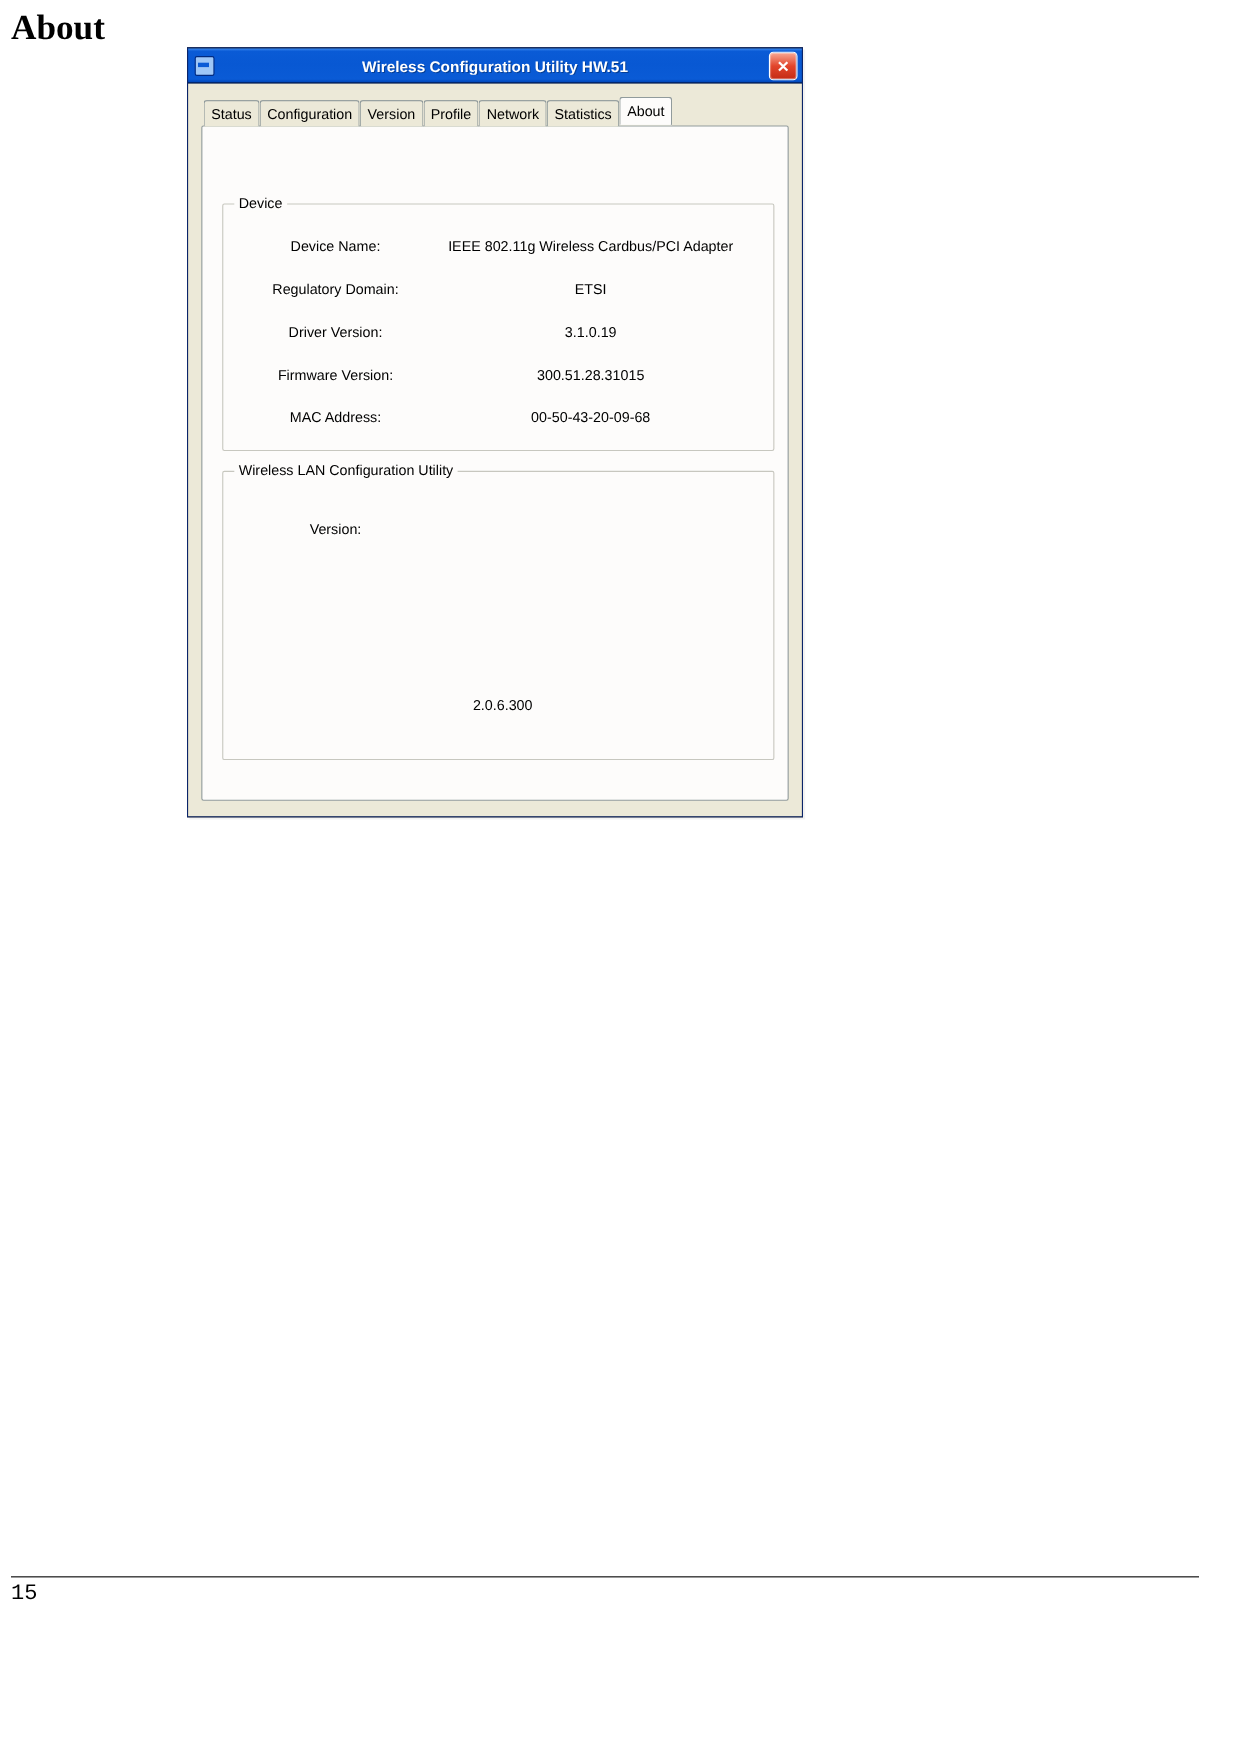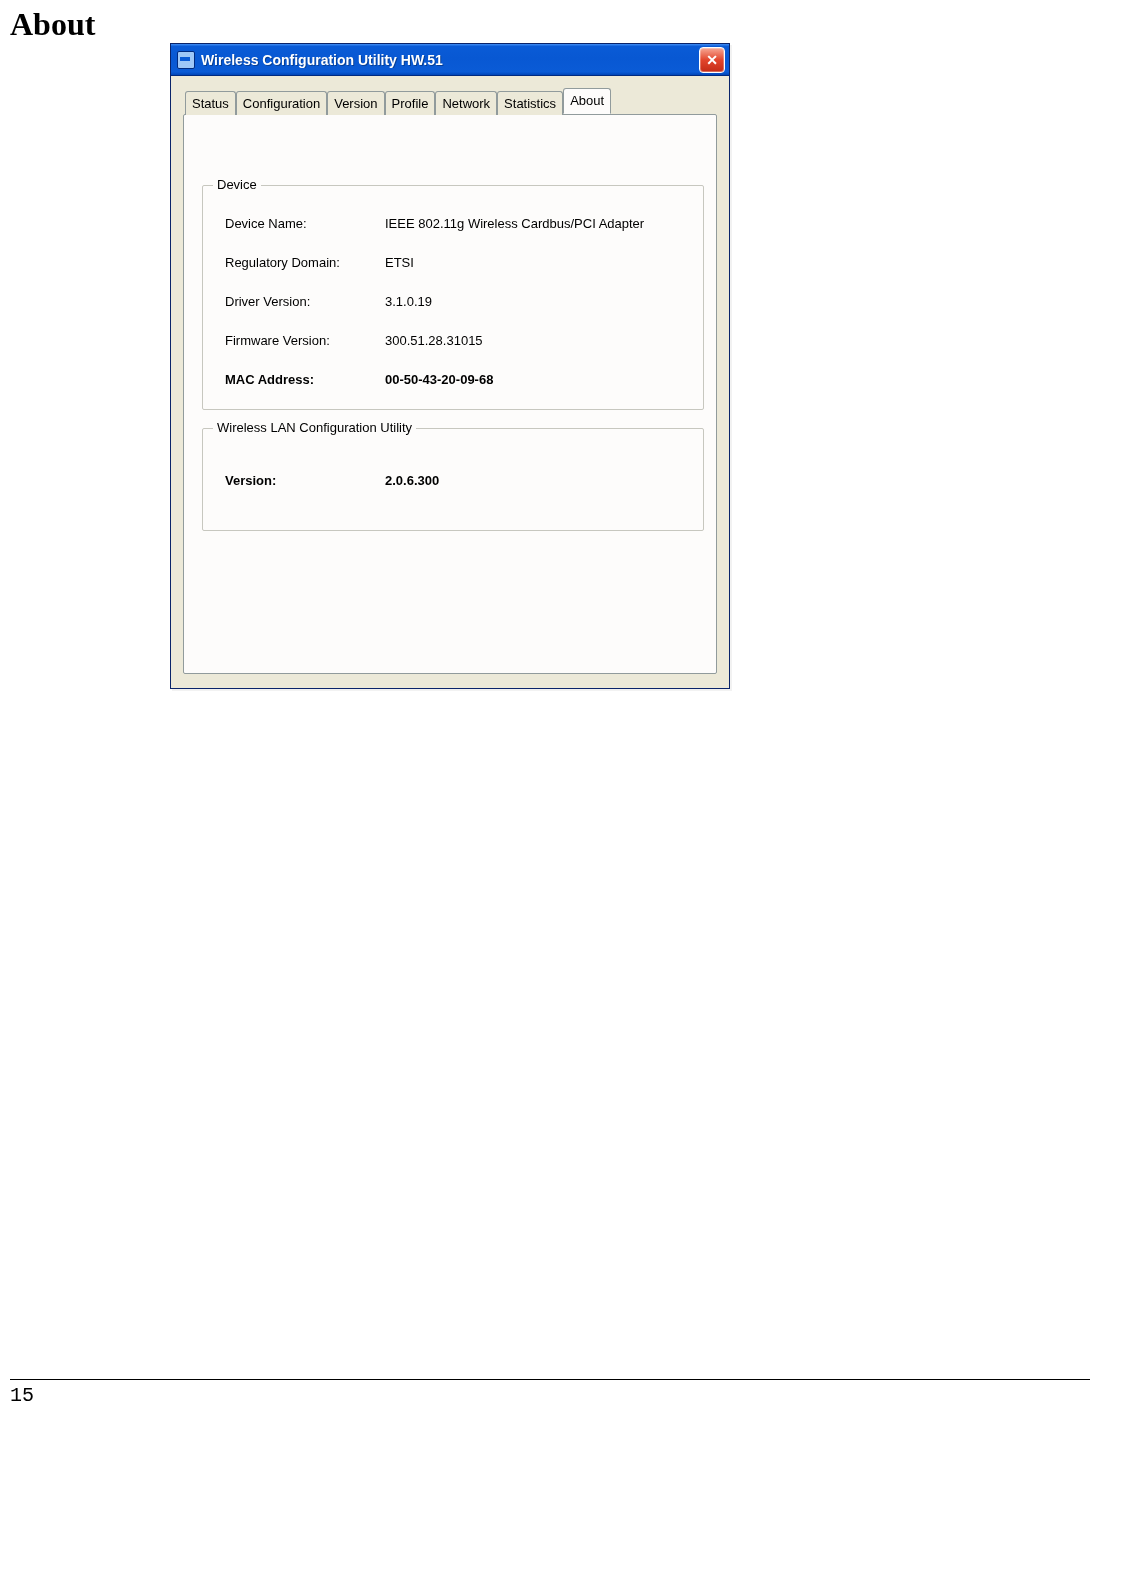--- a/index.html
+++ b/index.html
@@ -30,21 +30,21 @@
     text-align: justify;
     margin: 2px 0 8px 0;
     letter-spacing: 0.3px;
   }
   .dialog-wrap {
     width: 100%;
     text-align: center;
   }
   .dialog {
     display: inline-block;
-    text-align: left;
+    text-align: center;
     width: 558px;
     background: #000000;
     border: 1px solid #0a246a;
     box-shadow: 2px 2px 0 rgba(0,0,0,0.05);
     position: relative;
     vertical-align: top;
     font-family: Tahoma, Arial, sans-serif;
     font-size: 13px;
     color: #000;
   }
@@ -163,21 +163,21 @@
     font-family: Tahoma, Arial, sans-serif;
     font-size: 13px;
     color: #000;
   }
   .kv {
     display: flex;
     margin: 10px 0 24px 8px;
     font-family: Tahoma, Arial, sans-serif;
     font-size: 13px;
   }
-  .kv:last-child { margin-bottom: 8px; font-weight: bold; }
+  .kv:last-child { margin-bottom: 8px; }
   .kv .k { width: 160px; flex: 0 0 160px; }
   .kv .v { flex: 1 1 auto; }
   .button-row {
     display: flex;
     justify-content: flex-end;
     gap: 10px;
     padding: 12px 6px 0 0;
   }
   .btn {
     width: 96px;
@@ -271,21 +271,21 @@
               </div>
               <div class="kv">
                 <span class="k">MAC Address:</span>
                 <span class="v">00-50-43-20-09-68</span>
               </div>
             </div>
 
             <div class="groupbox" style="padding-bottom:34px;">
               <span class="legend">Wireless LAN Configuration Utility</span>
 
-              <div class="kv" style="margin-bottom:8px; margin-top:24px;">
+              <div class="kv" style="margin-bottom:8px; margin-top:24px;flex-direction:column;">
                 <span class="k">Version:</span>
                 <span class="v">2.0.6.300</span>
               </div>
             </div>
 
           </div>
         </div>
 
 
       </div>

